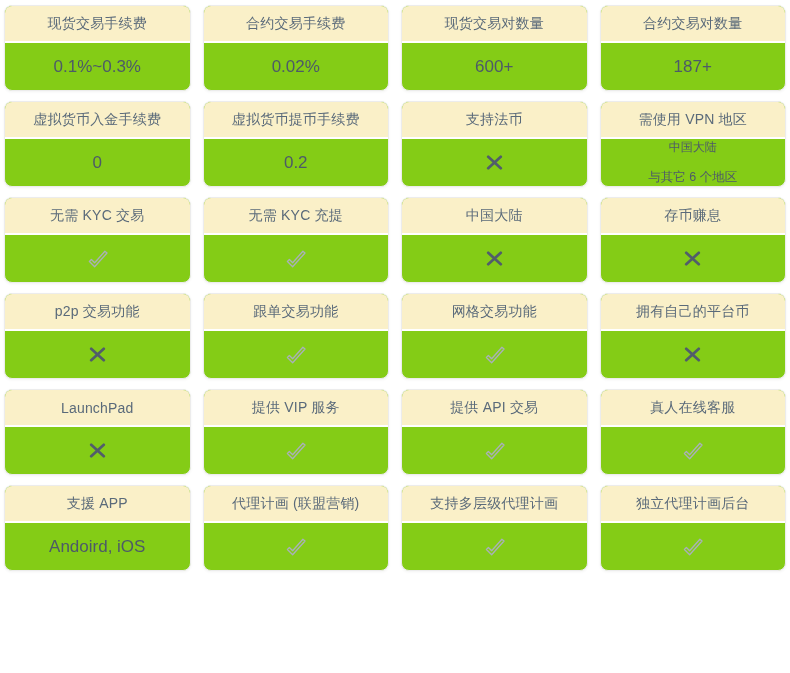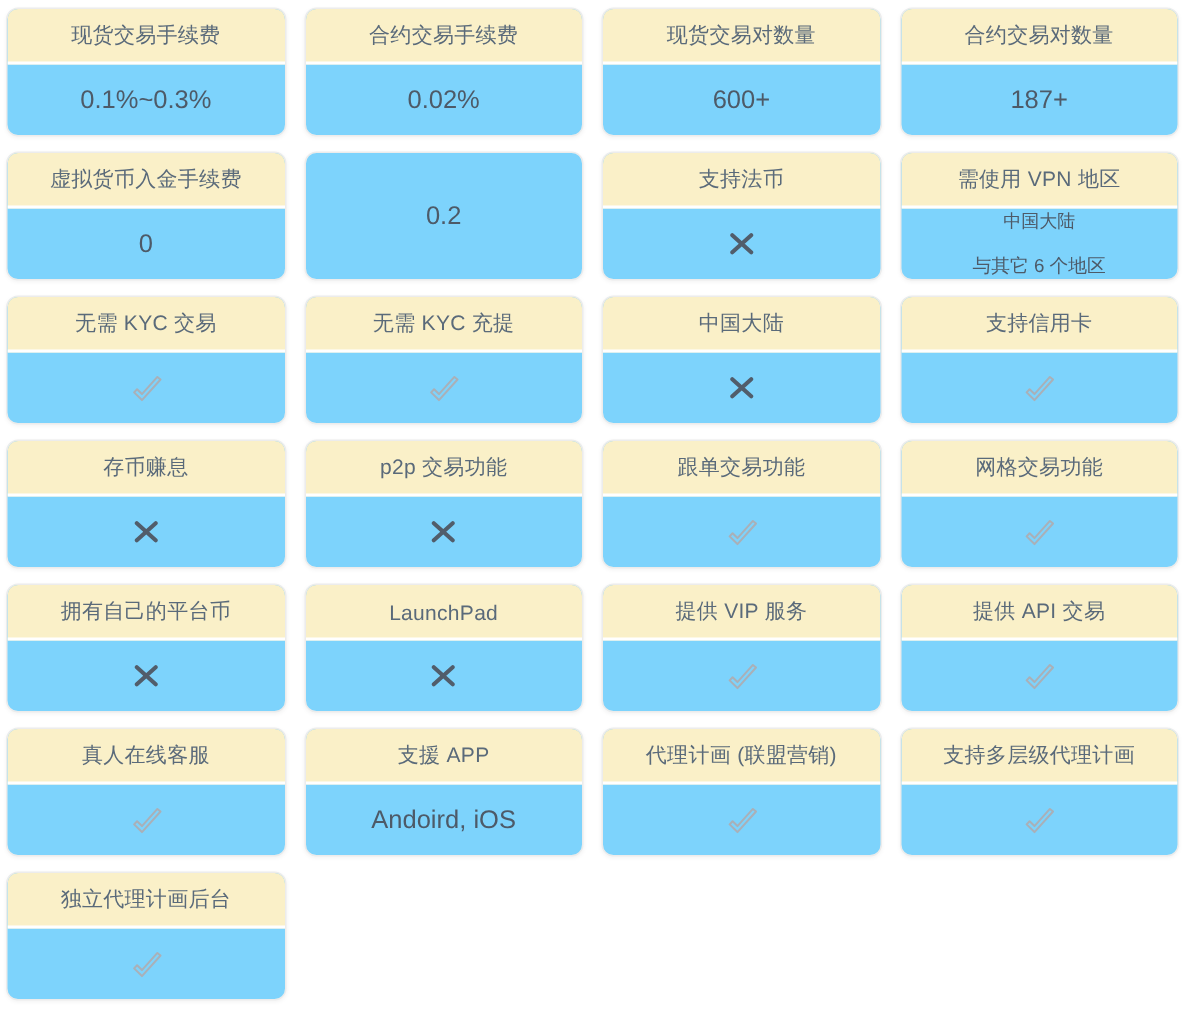--- a/index.html
+++ b/index.html
@@ -21,21 +21,21 @@
     width:790px;
     padding:5px 4px;
     display:grid;
     grid-template-columns:repeat(4,1fr);
     column-gap:12px;
     row-gap:10px;
   }
   .card{
     height:86px;
     border-radius:8px;
-    background:#7dd3fc;
+    background:#84cc16;
     border:1px solid var(--card_border);
     box-shadow:0 1px 3px rgba(0,0,0,0.05);
     overflow:hidden;
     display:flex;
     flex-direction:column;
   }
   .card-header{
     height:37px;
     flex:0 0 37px;
     background:var(--header_bg);
@@ -101,20 +101,21 @@
   </div>
 
   <div class="card">
     <div class="card-header">虚拟货币入金手续费</div>
     <div class="card-body">
         <div>0</div>
       </div>
   </div>
 
   <div class="card">
+    <div class="card-header">虚拟货币提币手续费</div>
     <div class="card-body">
         <div>0.2</div>
       </div>
   </div>
 
   <div class="card">
     <div class="card-header">支持法币</div>
     <div class="card-body">
   <svg class="icon icon-cross" viewBox="0 0 17 15" aria-hidden="true">
     <path d="M2.2 1.8 L14.8 13.2 M14.8 1.8 L2.2 13.2"></path>
@@ -150,28 +151,20 @@
 
   <div class="card">
     <div class="card-header">中国大陆</div>
     <div class="card-body">
   <svg class="icon icon-cross" viewBox="0 0 17 15" aria-hidden="true">
     <path d="M2.2 1.8 L14.8 13.2 M14.8 1.8 L2.2 13.2"></path>
   </svg>
 </div>
   </div>
 
-  <div class="card">
-    <div class="card-header">支持信用卡</div>
-    <div class="card-body">
-  <svg class="icon icon-check" viewBox="0 0 24 21" aria-hidden="true">
-    <path d="M3.5 13.2 L9 18.6 L22 4.2 L19.8 2.4 L9 14.4 L5.6 11.0 Z"></path>
-  </svg>
-</div>
-  </div>
 
   <div class="card">
     <div class="card-header">存币赚息</div>
     <div class="card-body">
   <svg class="icon icon-cross" viewBox="0 0 17 15" aria-hidden="true">
     <path d="M2.2 1.8 L14.8 13.2 M14.8 1.8 L2.2 13.2"></path>
   </svg>
 </div>
   </div>
 

